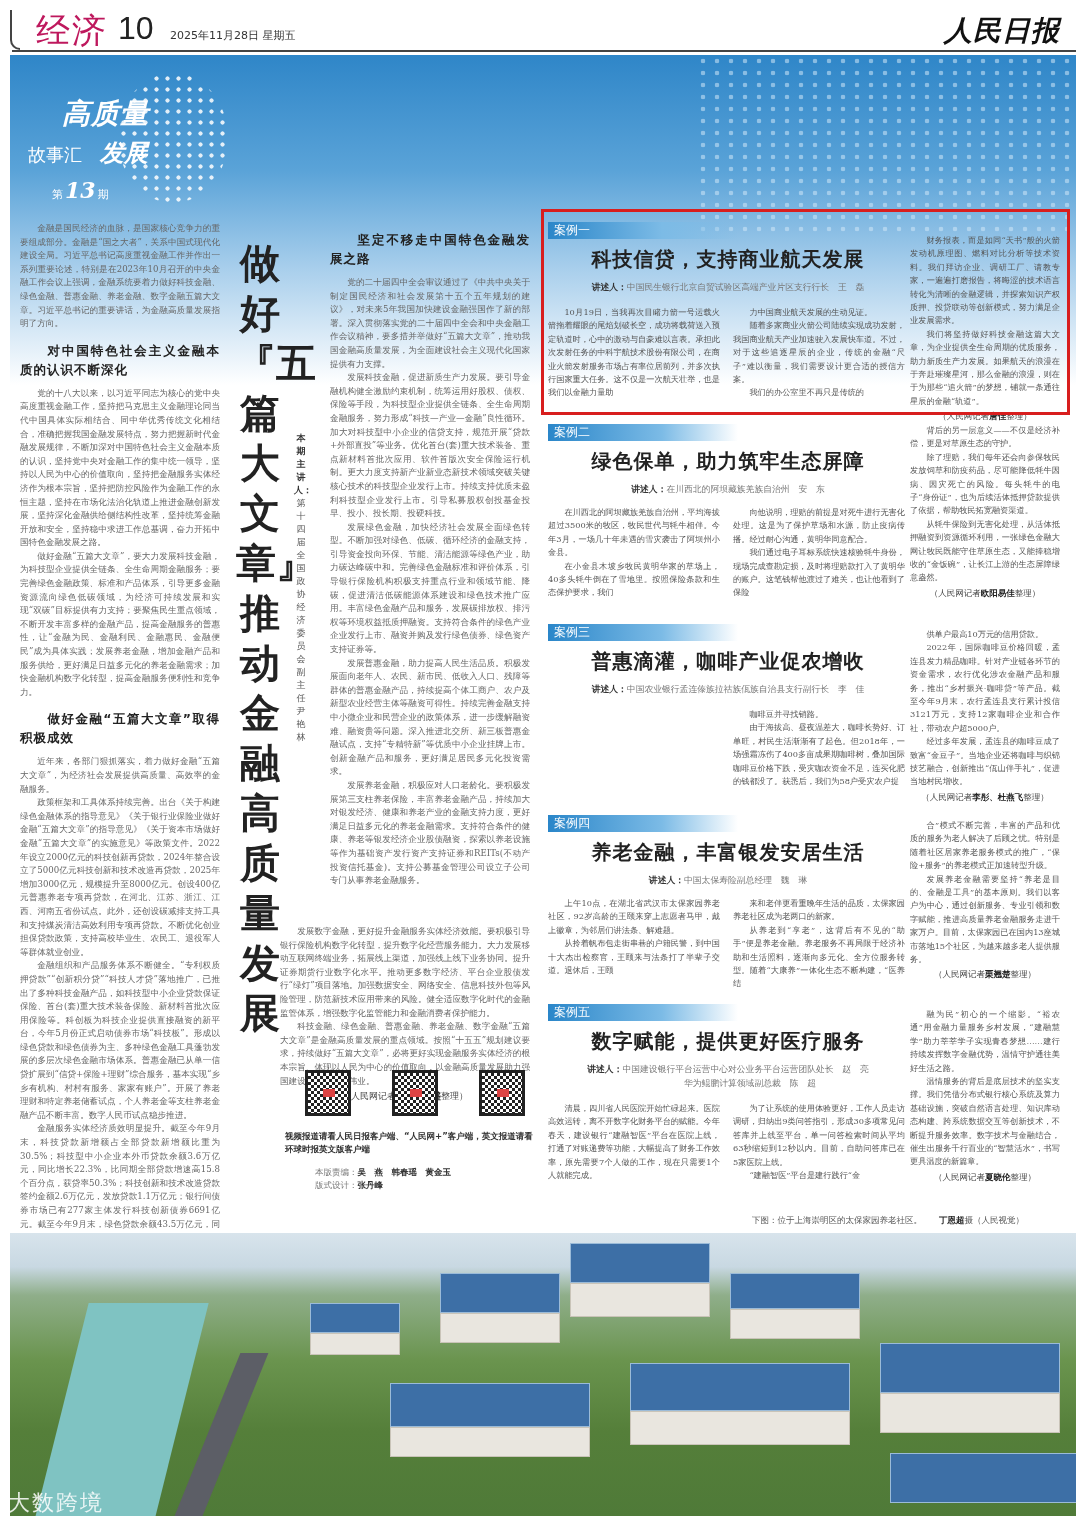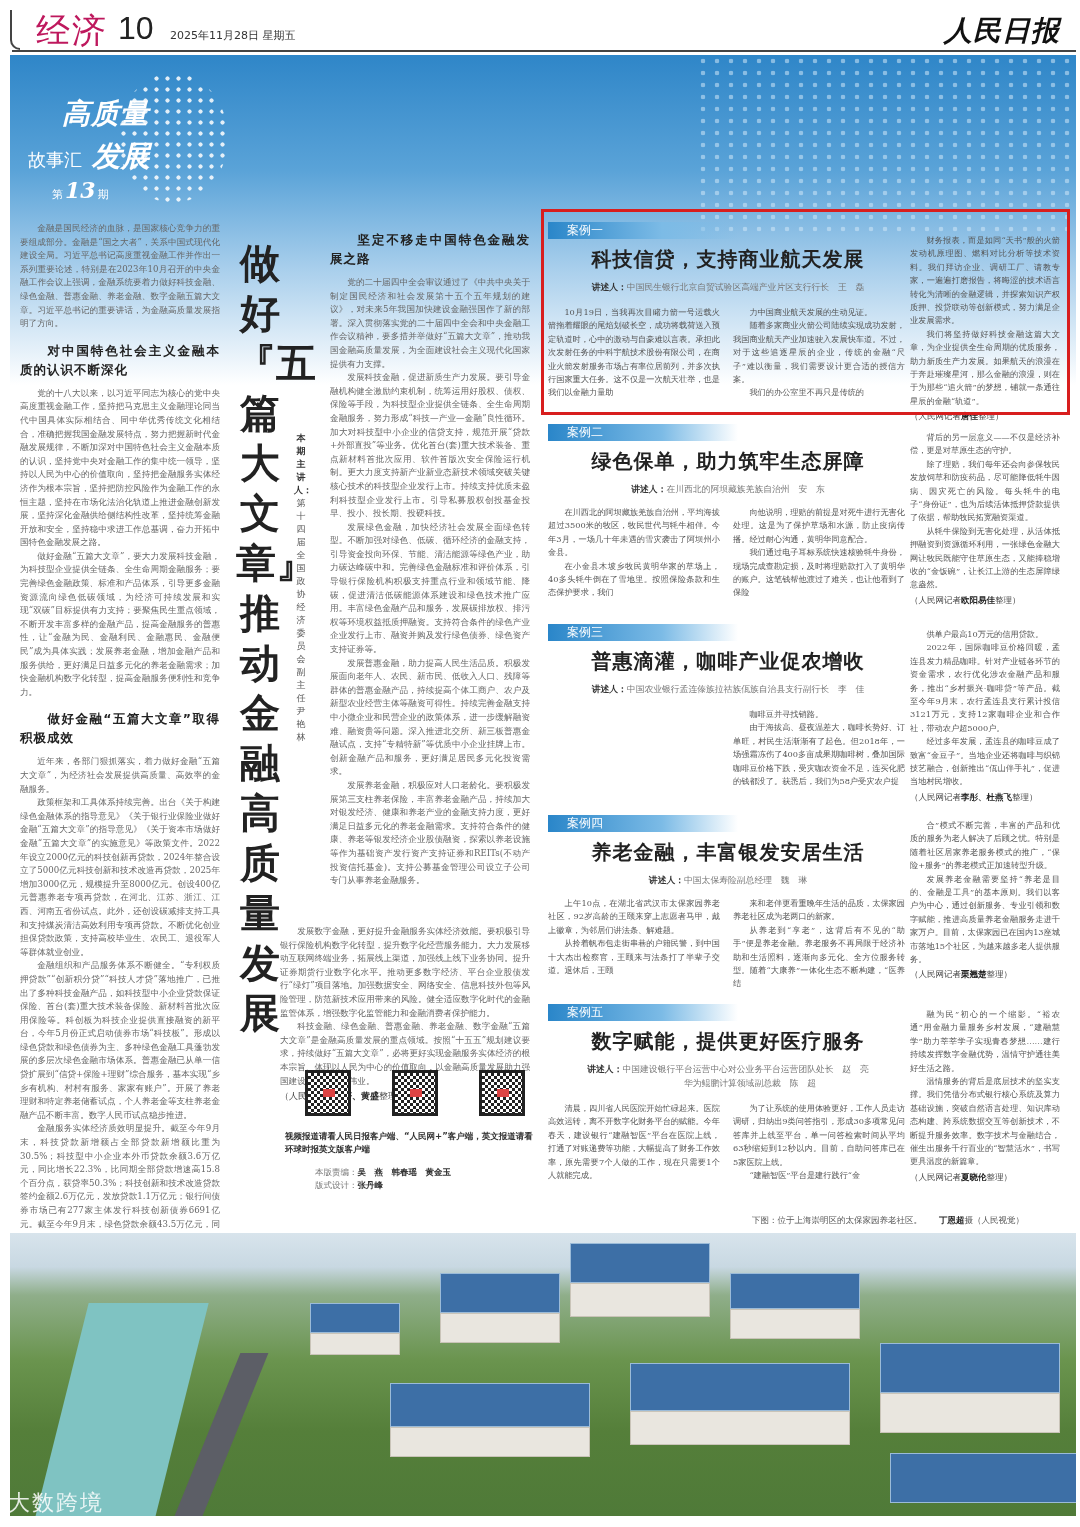--- a/index.html
+++ b/index.html
@@ -10,43 +10,43 @@
 .hdr-section{position:absolute;left:36px;top:8px;font-family:"DejaVu Sans",sans-serif;font-size:34px;color:#be185d;letter-spacing:2px}
 .hdr-page{position:absolute;left:118px;top:10px;font-family:Liberation Sans, sans-serif;font-size:32px;color:#222}
 .hdr-date{position:absolute;left:170px;top:28px;font-family:"DejaVu Sans",sans-serif;font-size:11px;color:#333}
 .hdr-logo{position:absolute;right:20px;top:12px;font-family:"DejaVu Serif",serif;font-size:28px;font-style:italic;font-weight:bold;color:#111;letter-spacing:1px}
 .hdr-rule{position:absolute;left:12px;top:50px;width:1064px;height:2px;background:#444}
 .hero{position:absolute;left:10px;top:55px;width:1066px;height:330px;background:linear-gradient(180deg,#2f86c8 0%,#5aa3d8 35%,#a9cfec 65%,#ffffff 100%)}
 .hero-dots{position:absolute;right:0;top:0;width:380px;height:180px;background-image:radial-gradient(circle,#cfe6f7 2px,transparent 2.6px);background-size:14px 12px;opacity:.55}
 .hero-dots2{position:absolute;left:108px;top:18px;width:110px;height:130px;background-image:radial-gradient(circle,#fff 1.8px,transparent 2.4px);background-size:11px 11px;border-radius:50%;opacity:.85}
 .hero-t1{position:absolute;left:52px;top:40px;font-family:"DejaVu Sans",sans-serif;font-weight:bold;font-style:italic;font-size:28px;color:#fff;letter-spacing:1px}
 .hero-t2{position:absolute;left:18px;top:82px;font-family:"DejaVu Sans",sans-serif;font-size:18px;color:#fff}
-.hero-t2 b{font-size:29px;font-style:italic;margin-left:10px}
+.hero-t2 b{font-size:24px;font-style:italic;margin-left:18px}
 .hero-issue{position:absolute;left:42px;top:122px;color:#fff;font-size:11px}
 .hero-issue b{font-size:22px;font-style:italic;font-family:"DejaVu Serif",serif;margin:0 2px}
 .col{position:absolute;font-size:8.6px;line-height:13.6px;color:#666;text-align:justify}
 .col p{text-indent:2em}
 .col h3{font-family:"DejaVu Sans",sans-serif;font-size:12.5px;line-height:19px;color:#222;font-weight:bold;margin:10px 0 8px;text-indent:2.2em;letter-spacing:1px}
 .col h3.lead{margin-top:0}
 .intro{left:20px;top:222px;width:200px}
 .vtitle{position:absolute;left:236px;top:238px;width:48px;font-family:"DejaVu Sans",sans-serif;font-weight:bold;font-size:40px;line-height:50px;color:#222;text-align:center}
 .vspeaker{position:absolute;left:294px;top:432px;width:14px;font-size:9px;line-height:13px;color:#555;text-align:center}
 .vspeaker b{color:#333;font-family:"DejaVu Sans",sans-serif}
 .mid{left:330px;top:230px;width:200px}
 .mid-wide{left:280px;top:925px;width:250px}
-.credit{text-align:left;color:#444;font-size:9px;margin-top:2px}
+.credit{text-align:center;color:#444;font-size:9px;margin-top:2px}
 .credit b{color:#222}
 .qrs{position:absolute;left:305px;top:1070px;width:220px;height:50px;display:flex;justify-content:space-between}
 .qr{width:46px;height:46px;background:repeating-conic-gradient(#222 0 25%,#fff 0 50%) 0 0/6px 6px;border:3px solid #222;position:relative}
 .qr::after{content:"";position:absolute;left:15px;top:16px;width:12px;height:8px;background:#d44}
 .qr-note{position:absolute;left:285px;top:1130px;width:250px;font-family:"DejaVu Sans",sans-serif;font-size:8.5px;line-height:13px;color:#333;font-weight:bold}
 .editors{position:absolute;left:315px;top:1166px;font-size:8.5px;line-height:13px;color:#777}
 .editors b{color:#333}
 .case{position:absolute;left:548px;width:520px}
-.case-tag{width:190px;height:17px;background:linear-gradient(90deg,#2a86c9,#7cbbe6 60%,rgba(255,255,255,0));color:#fff;font-family:"DejaVu Sans",sans-serif;font-size:12px;line-height:17px;padding-left:19px}
+.case-tag{width:190px;height:17px;background:linear-gradient(90deg,#2a86c9,#7cbbe6 60%,rgba(255,255,255,0));color:#fff;font-family:"DejaVu Sans",sans-serif;font-size:12px;line-height:17px;padding-left:6px}
 .case-title{position:absolute;left:0;top:24px;width:360px;text-align:center;font-family:"DejaVu Serif",serif;font-weight:bold;font-size:20px;color:#222;letter-spacing:1px}
 .case-speaker{position:absolute;left:0;top:58px;width:360px;text-align:center;font-size:8.8px;color:#777;line-height:14px}
 .case-speaker b{color:#333;font-family:"DejaVu Sans",sans-serif}
 .case-col{position:absolute;font-size:8.2px;line-height:13.4px;color:#555;text-align:justify}
 .case-col p{text-indent:2em}
 .c1{left:0;width:172px}
 .c2{left:185px;width:172px}
 .c3{left:362px;top:20px;width:150px}
 .c3 .credit{font-size:8.5px}
 .highlight{position:absolute;left:541px;top:209px;width:529px;height:206px;border:3px solid #d81e1e}
@@ -155,21 +155,21 @@
   <div class="case-title">绿色保单，助力筑牢生态屏障</div>
   <div class="case-speaker"><b>讲述人：</b><span>在川西北的阿坝藏族羌族自治州　安　东</span></div>
   <div class="case-col c1" style="top:82px">
       <p>在川西北的阿坝藏族羌族自治州，平均海拔超过3500米的牧区，牧民世代与牦牛相伴。今年3月，一场几十年未遇的雪灾袭击了阿坝州小金县。</p>
       <p>在小金县木坡乡牧民黄明华家的草场上，40多头牦牛倒在了雪地里。按照保险条款和生态保护要求，我们</p>
     </div>
   <div class="case-col c2" style="top:82px">
       <p>向他说明，理赔的前提是对死牛进行无害化处理。这是为了保护草场和水源，防止疫病传播。经过耐心沟通，黄明华同意配合。</p>
       <p>我们通过电子耳标系统快速核验牦牛身份，现场完成查勘定损，及时将理赔款打入了黄明华的账户。这笔钱帮他渡过了难关，也让他看到了保险</p>
     </div>
-  <div class="case-col c3" style="top:7px">
+  <div class="case-col c3" style="top:0">
       <p>背后的另一层意义——不仅是经济补偿，更是对草原生态的守护。</p>
       <p>除了理赔，我们每年还会向参保牧民发放饲草和防疫药品，尽可能降低牦牛因病、因灾死亡的风险。每头牦牛的电子“身份证”，也为后续活体抵押贷款提供了依据，帮助牧民拓宽融资渠道。</p>
       <p>从牦牛保险到无害化处理，从活体抵押融资到资源循环利用，一张绿色金融大网让牧民既能守住草原生态，又能捧稳增收的“金饭碗”，让长江上游的生态屏障绿意盎然。</p>
       <div class="credit"><span>（人民网记者</span><b>欧阳易佳</b><span>整理）</span></div>
     </div>
 </div>
 
 <div class="case" style="top:624px;height:185px">
   <div class="case-tag">案例三</div>
   <div class="case-title">普惠滴灌，咖啡产业促农增收</div>

